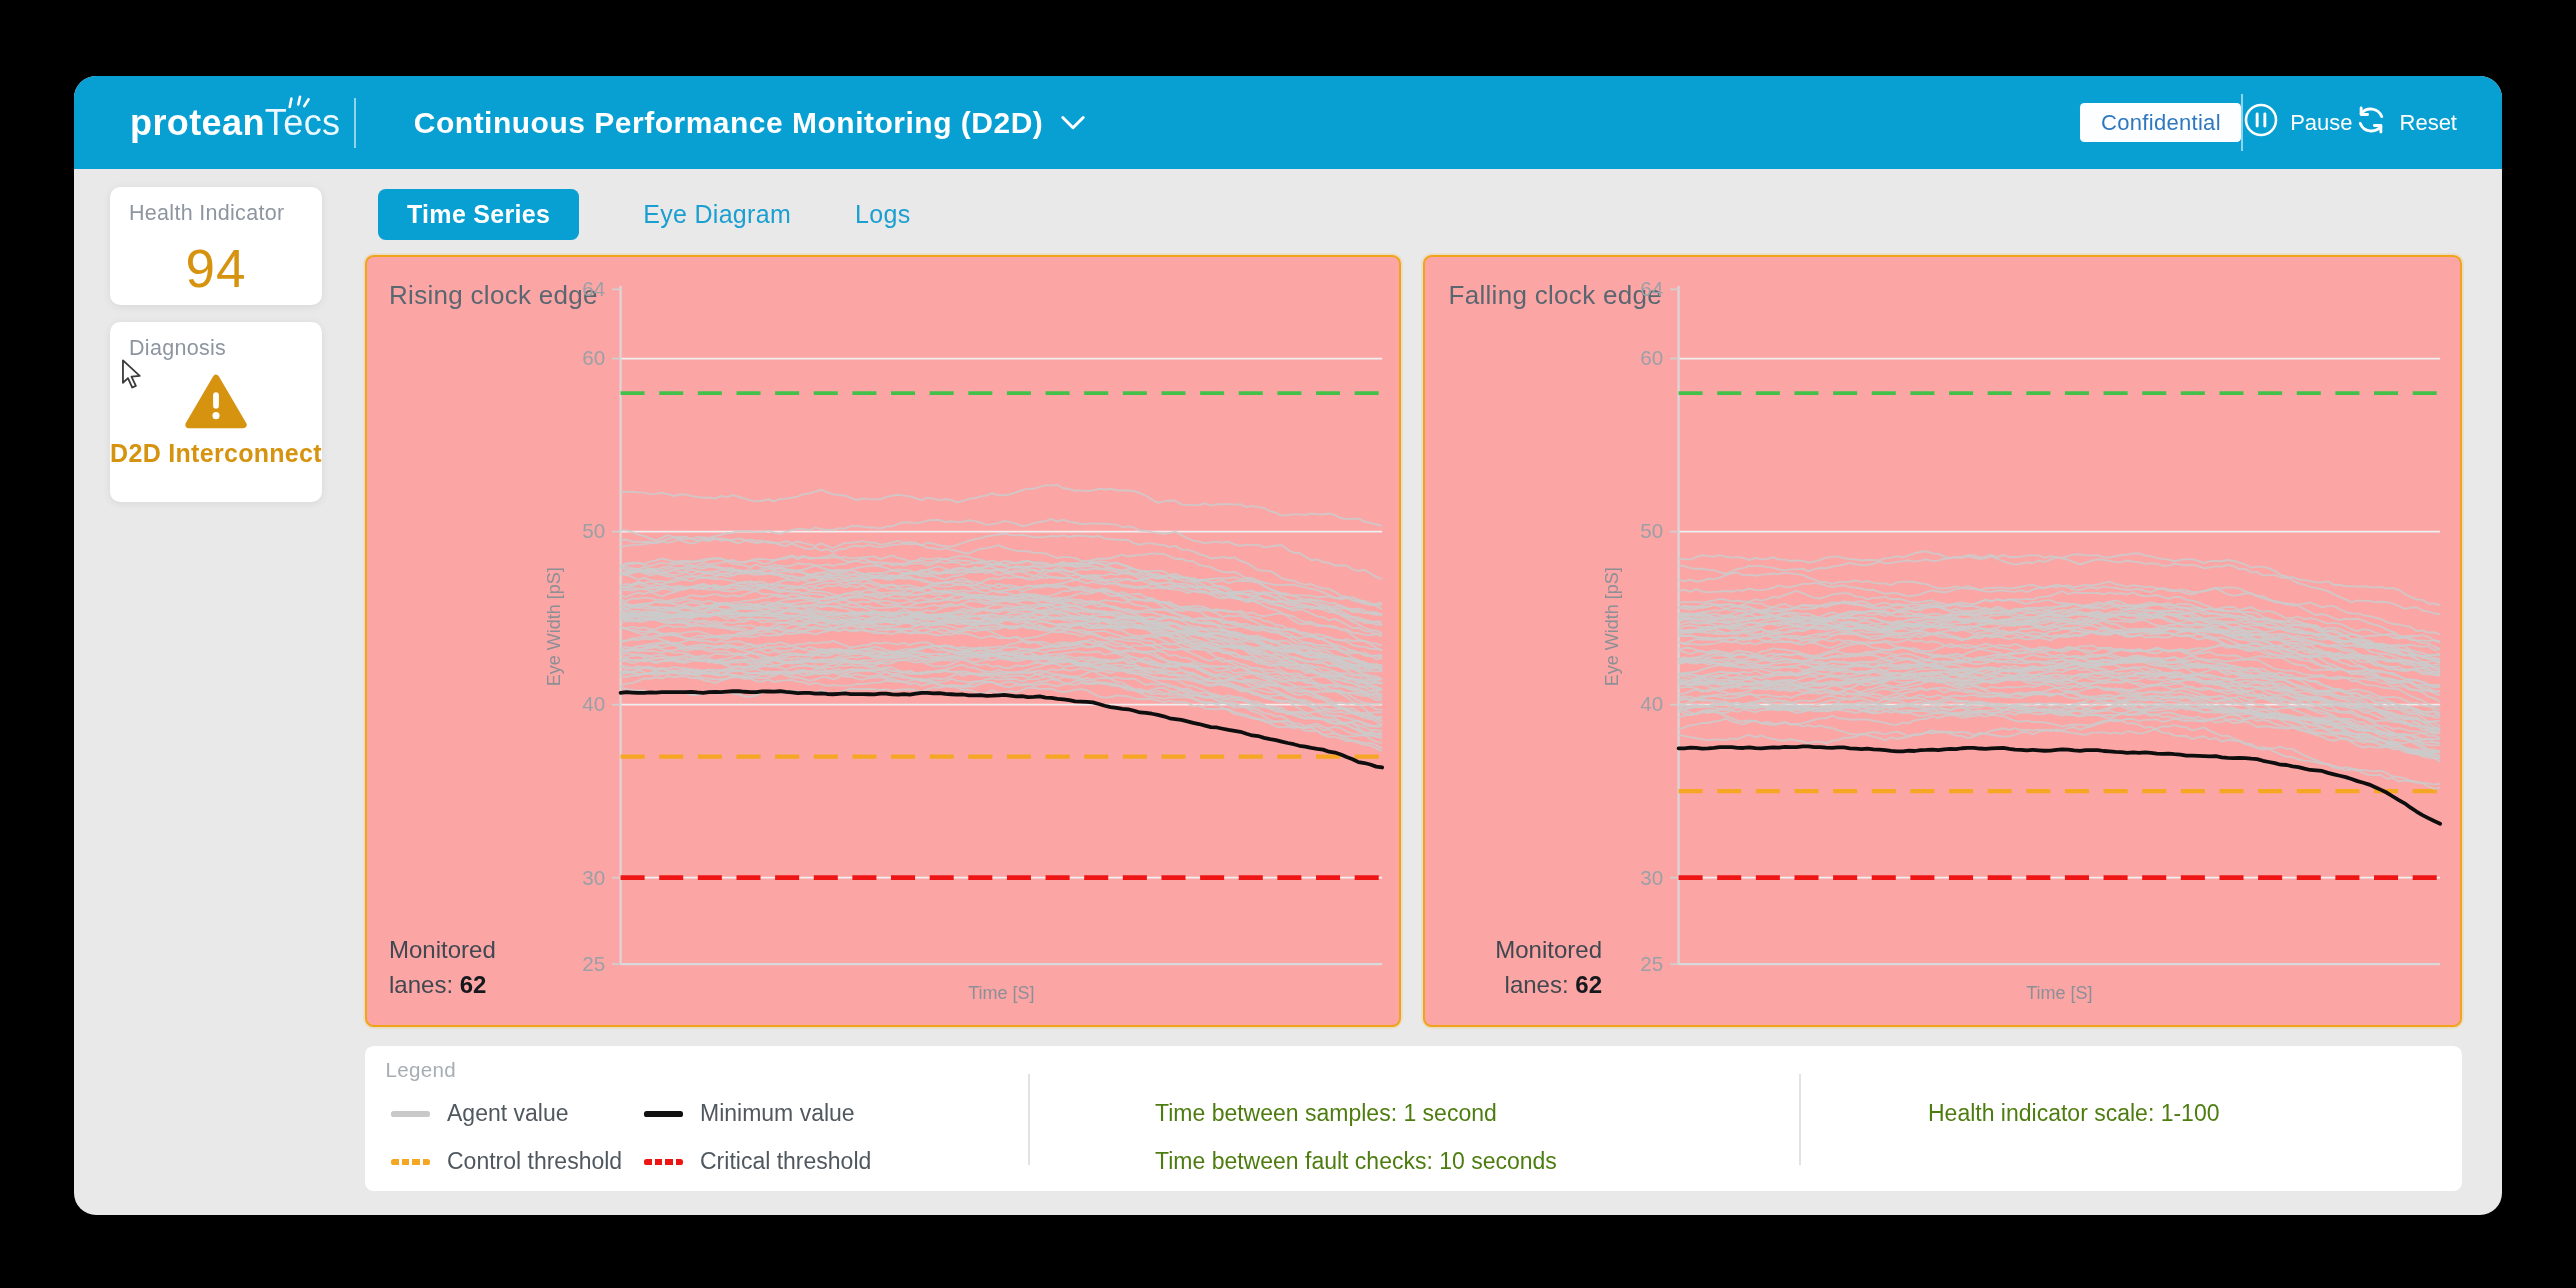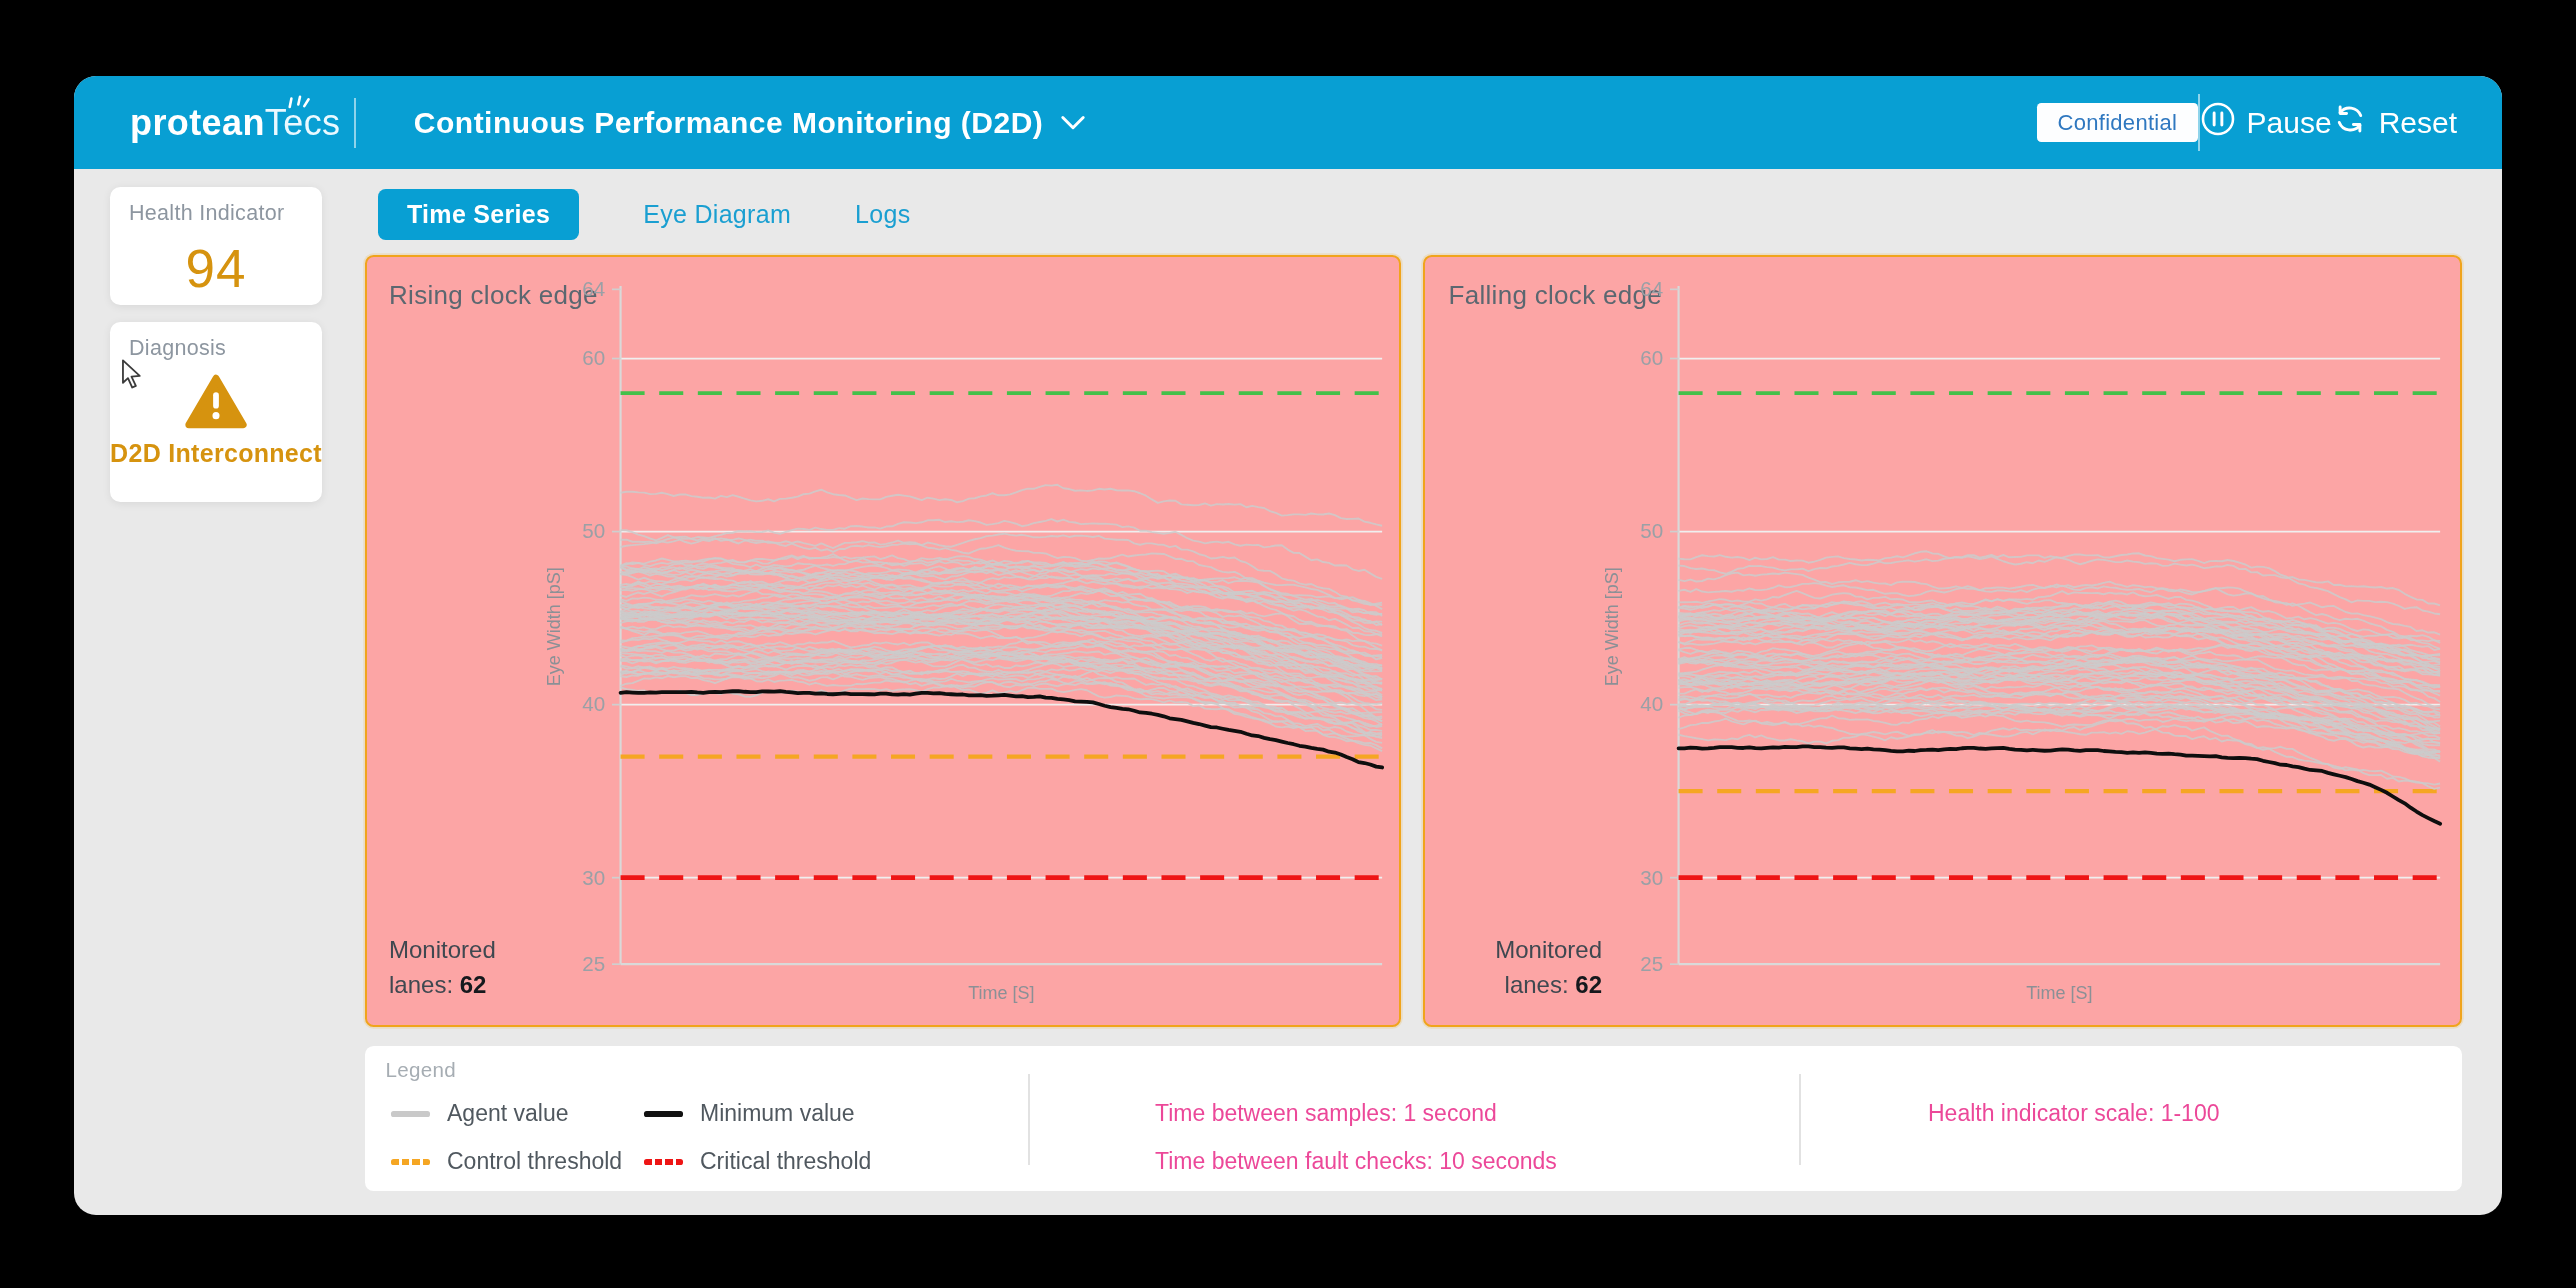--- a/index.html
+++ b/index.html
@@ -16,21 +16,21 @@
   .brand b { font-weight:700; }
   .brand .lite { font-weight:300; color:#eaf9ff; }
   .brand .spark { position:absolute; left:151px; top:-19px; }
   .hdr-divider { width:1.7px; height:50px; background:rgba(255,255,255,.55); margin-left:13.7px; }
   .hdr-divider.tall { height:57px; margin:0; }
   .title-wrap { display:flex; align-items:center; margin-left:58px; }
   .page-title { color:#fff; font-size:30px; font-weight:700; letter-spacing:0.5px; }
   .chev { margin-left:17px; margin-top:5.2px; }
   .top-right { position:absolute; right:45px; top:0; height:93px; display:flex; align-items:center; }
   .badge { background:#fdfeff; color:#2f78c0; font-size:22px; padding:6.9px 20.6px; border-radius:4.3px; letter-spacing:0.3px; }
-  .tool-btn { display:flex; align-items:center; gap:11px; background:none; border:none; color:#fff; font-size:30px; font-family:inherit; cursor:pointer; }
+  .tool-btn { display:flex; align-items:center; gap:11px; background:none; border:none; color:#fff; font-size:22px; font-family:inherit; cursor:pointer; }
 
   
   .card { position:absolute; left:36px; width:212px; background:#fff; border-radius:10.3px; box-shadow:0 1.7px 8.6px rgba(0,0,0,.07); }
   .card-health { top:111px; height:118px; }
   .card-diag  { top:246px; height:180px; }
   .card-label { font-size:21.5px; color:#8d96a0; padding:13.7px 0 0 19px; letter-spacing:0.3px; }
   .health-value { text-align:center; margin-top:12px; font-size:53px; color:#d6930f; font-weight:500; letter-spacing:0.9px; }
   .diag-body { text-align:center; }
   .warn { display:block; margin:13.7px auto 5.2px; }
   .diag-title { font-size:25px; font-weight:600; color:#d6930f; line-height:1.25; letter-spacing:0.3px; }
@@ -55,21 +55,21 @@
   
   .legend { position:absolute; left:291px; top:970px; width:2097px; height:145px; background:#fff; border-radius:8.6px; }
   .legend-label { position:absolute; left:20.6px; top:12px; font-size:20.6px; color:#a6adb3; letter-spacing:0.3px; }
   .lg-item { position:absolute; display:flex; align-items:center; gap:17px; font-size:23px; color:#50585f; }
   .swatch { width:39px; height:6px; border-radius:2.6px; }
   .sw-agent { background:#c9c9c9; }
   .sw-min { background:#111; }
   .sw-ctrl { background:repeating-linear-gradient(90deg,#f5a623 0 7.7px,transparent 7.7px 10.7px); }
   .sw-crit { background:repeating-linear-gradient(90deg,#ee1515 0 7.7px,transparent 7.7px 10.7px); }
   .lg-div { position:absolute; top:27.5px; width:1.7px; height:91px; background:#e2e2e2; }
-  .lg-info { position:absolute; font-size:23px; color:#ec4899; }
+  .lg-info { position:absolute; font-size:23px; color:#4d7c0f; }
 </style>
 </head>
 <body>
 
 <div class="stage">
   <div class="window">
 
     <header class="top-bar">
       <div class="brand">
         <span class="spark">

